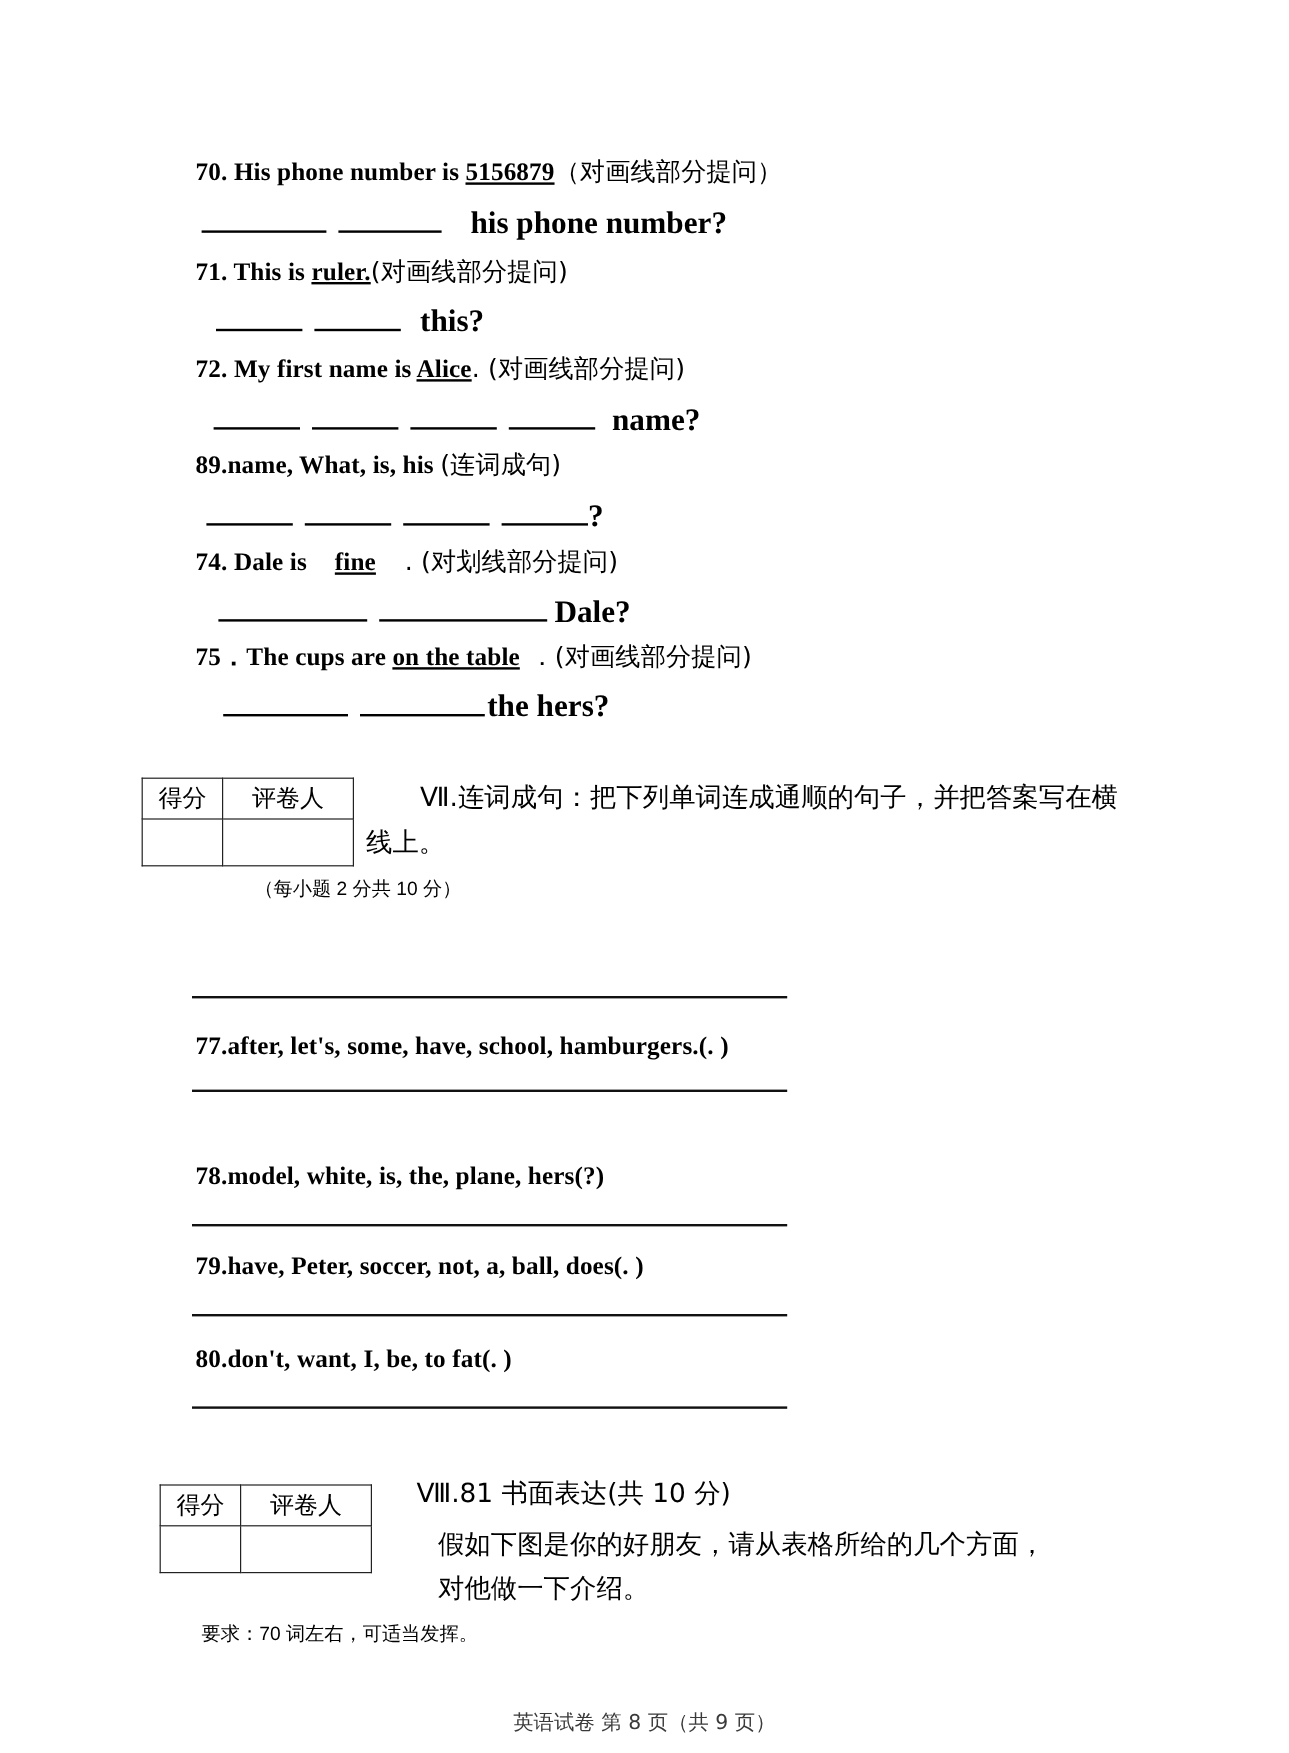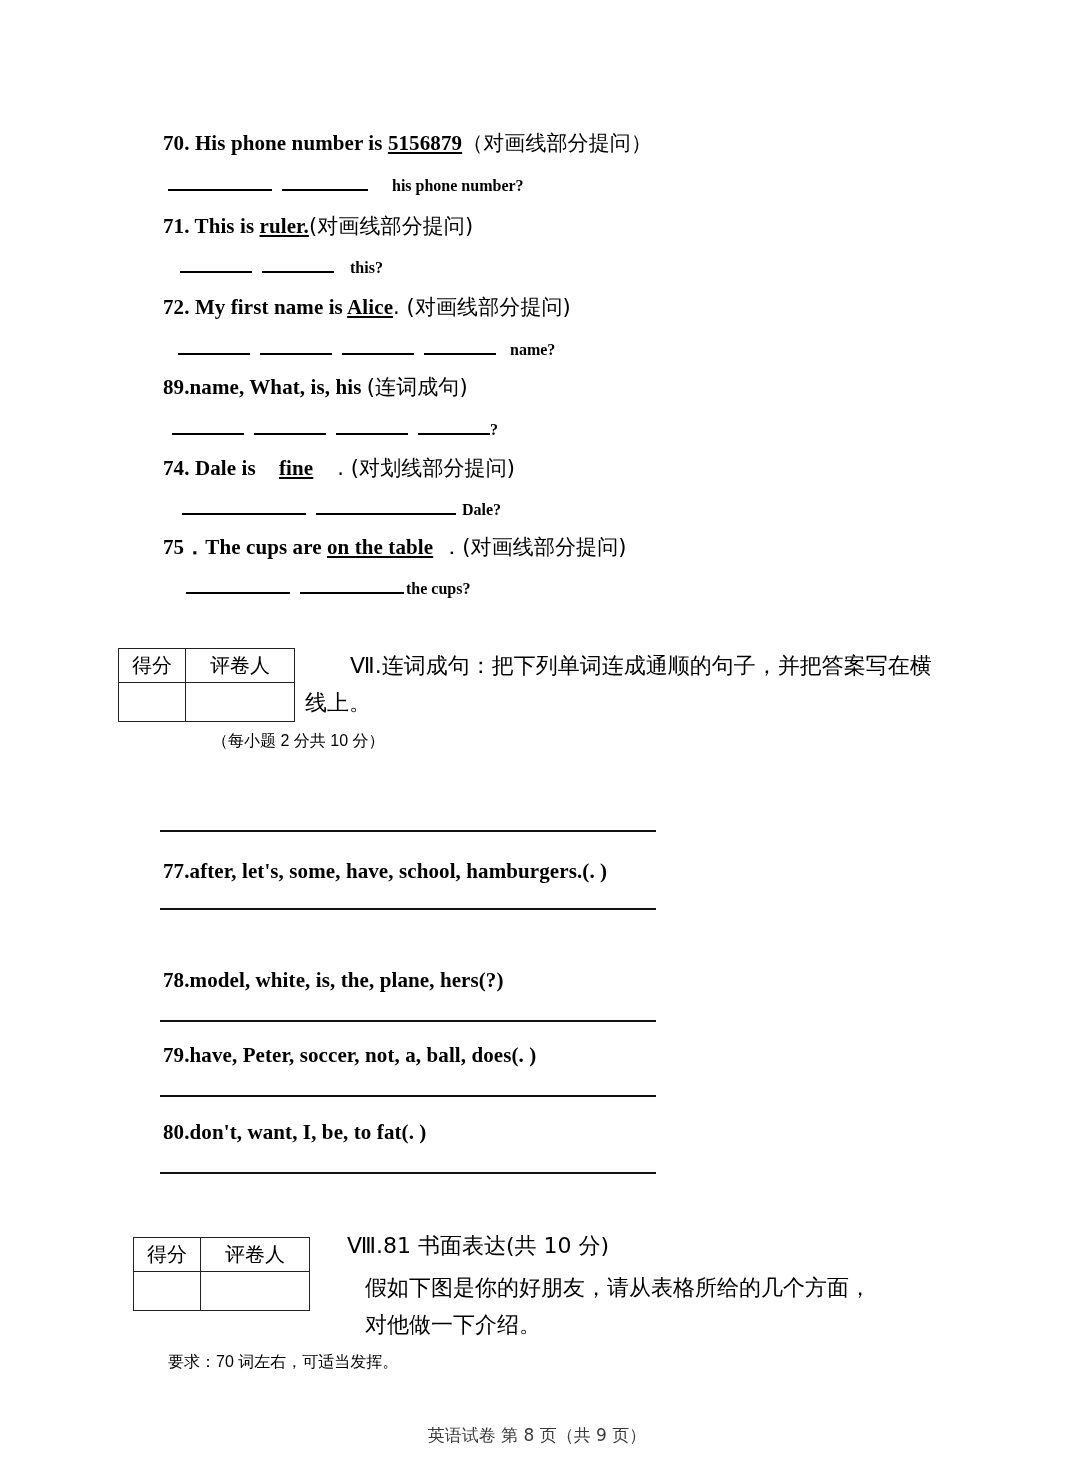--- a/index.html
+++ b/index.html
@@ -29,21 +29,21 @@
     position: absolute;
     font-weight: bold;
     font-size: 21px;
     line-height: 28px;
     white-space: nowrap;
     letter-spacing: 0.1px;
   }
   .ans-line {
     position: absolute;
     font-weight: bold;
-    font-size: 16px;
+    font-size: 26px;
     line-height: 28px;
     white-space: nowrap;
   }
 
   .ul { text-decoration: underline; text-underline-offset: 2px; }
 
   
   .blank {
     display: inline-block;
     border-bottom: 2.5px solid #000;
@@ -149,21 +149,21 @@
     <span>74. Dale is </span><span class="ul" style="padding:0 18px;">fine</span><span class="cjk" style="font-weight:normal; margin-left:6px;">. (对划线部分提问)</span>
   </div>
   <div class="ans-line" style="left:182px; top:496px;">
     <span class="blank b-xl"></span><span class="blank" style="width:140px;"></span><span style="margin-left:-4px;">Dale?</span>
   </div>
 
   <div class="q-line" style="left:163px; top:533px;">
     <span>75．The cups are </span><span class="ul">on   the   table</span><span class="cjk" style="font-weight:normal; margin-left:8px;">．(对画线部分提问)</span>
   </div>
   <div class="ans-line" style="left:186px; top:575px;">
-    <span class="blank b-lg"></span><span class="blank b-lg" style="margin-right:2px;"></span><span>the cups?</span>
+    <span class="blank b-lg"></span><span class="blank b-lg" style="margin-right:2px;"></span><span>the hers?</span>
   </div>
 
   <table class="score-table" style="left:118px; top:648px;">
     <tbody>
         <tr>
       <td class="head col-a">得分</td>
       <td class="head col-b">评卷人</td>
     </tr>
     <tr>
       <td class="cell col-a"></td>

